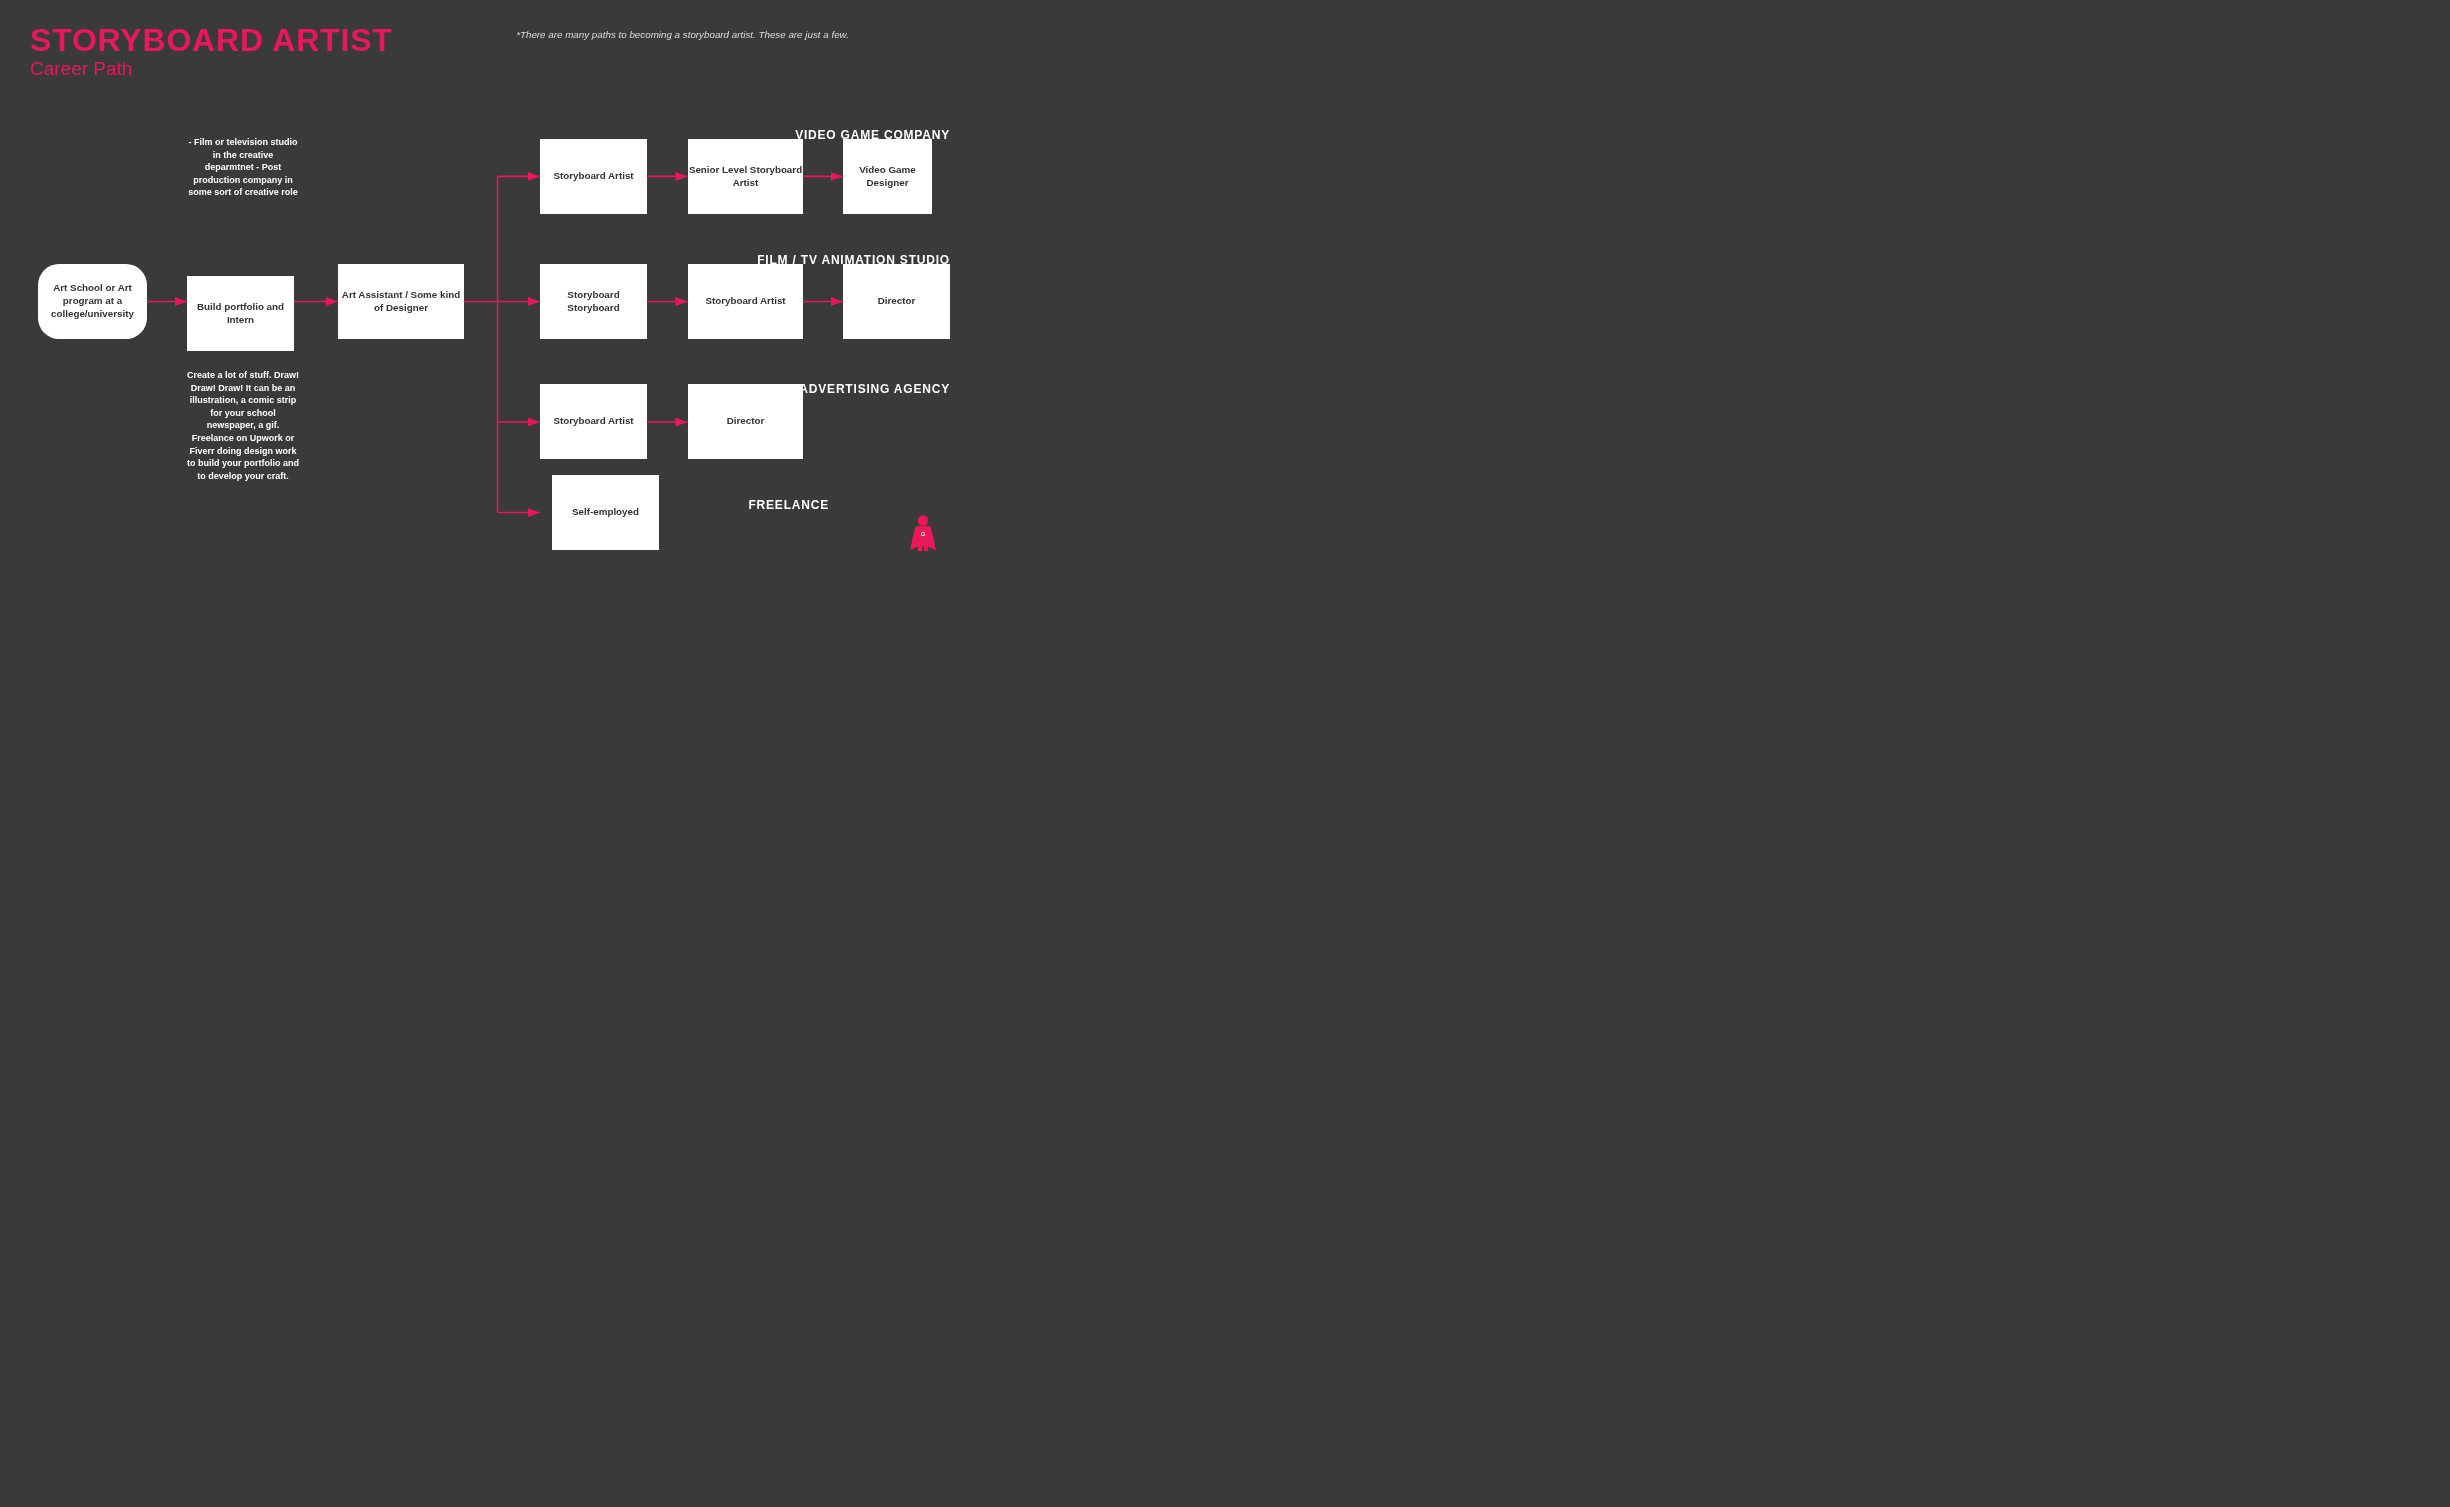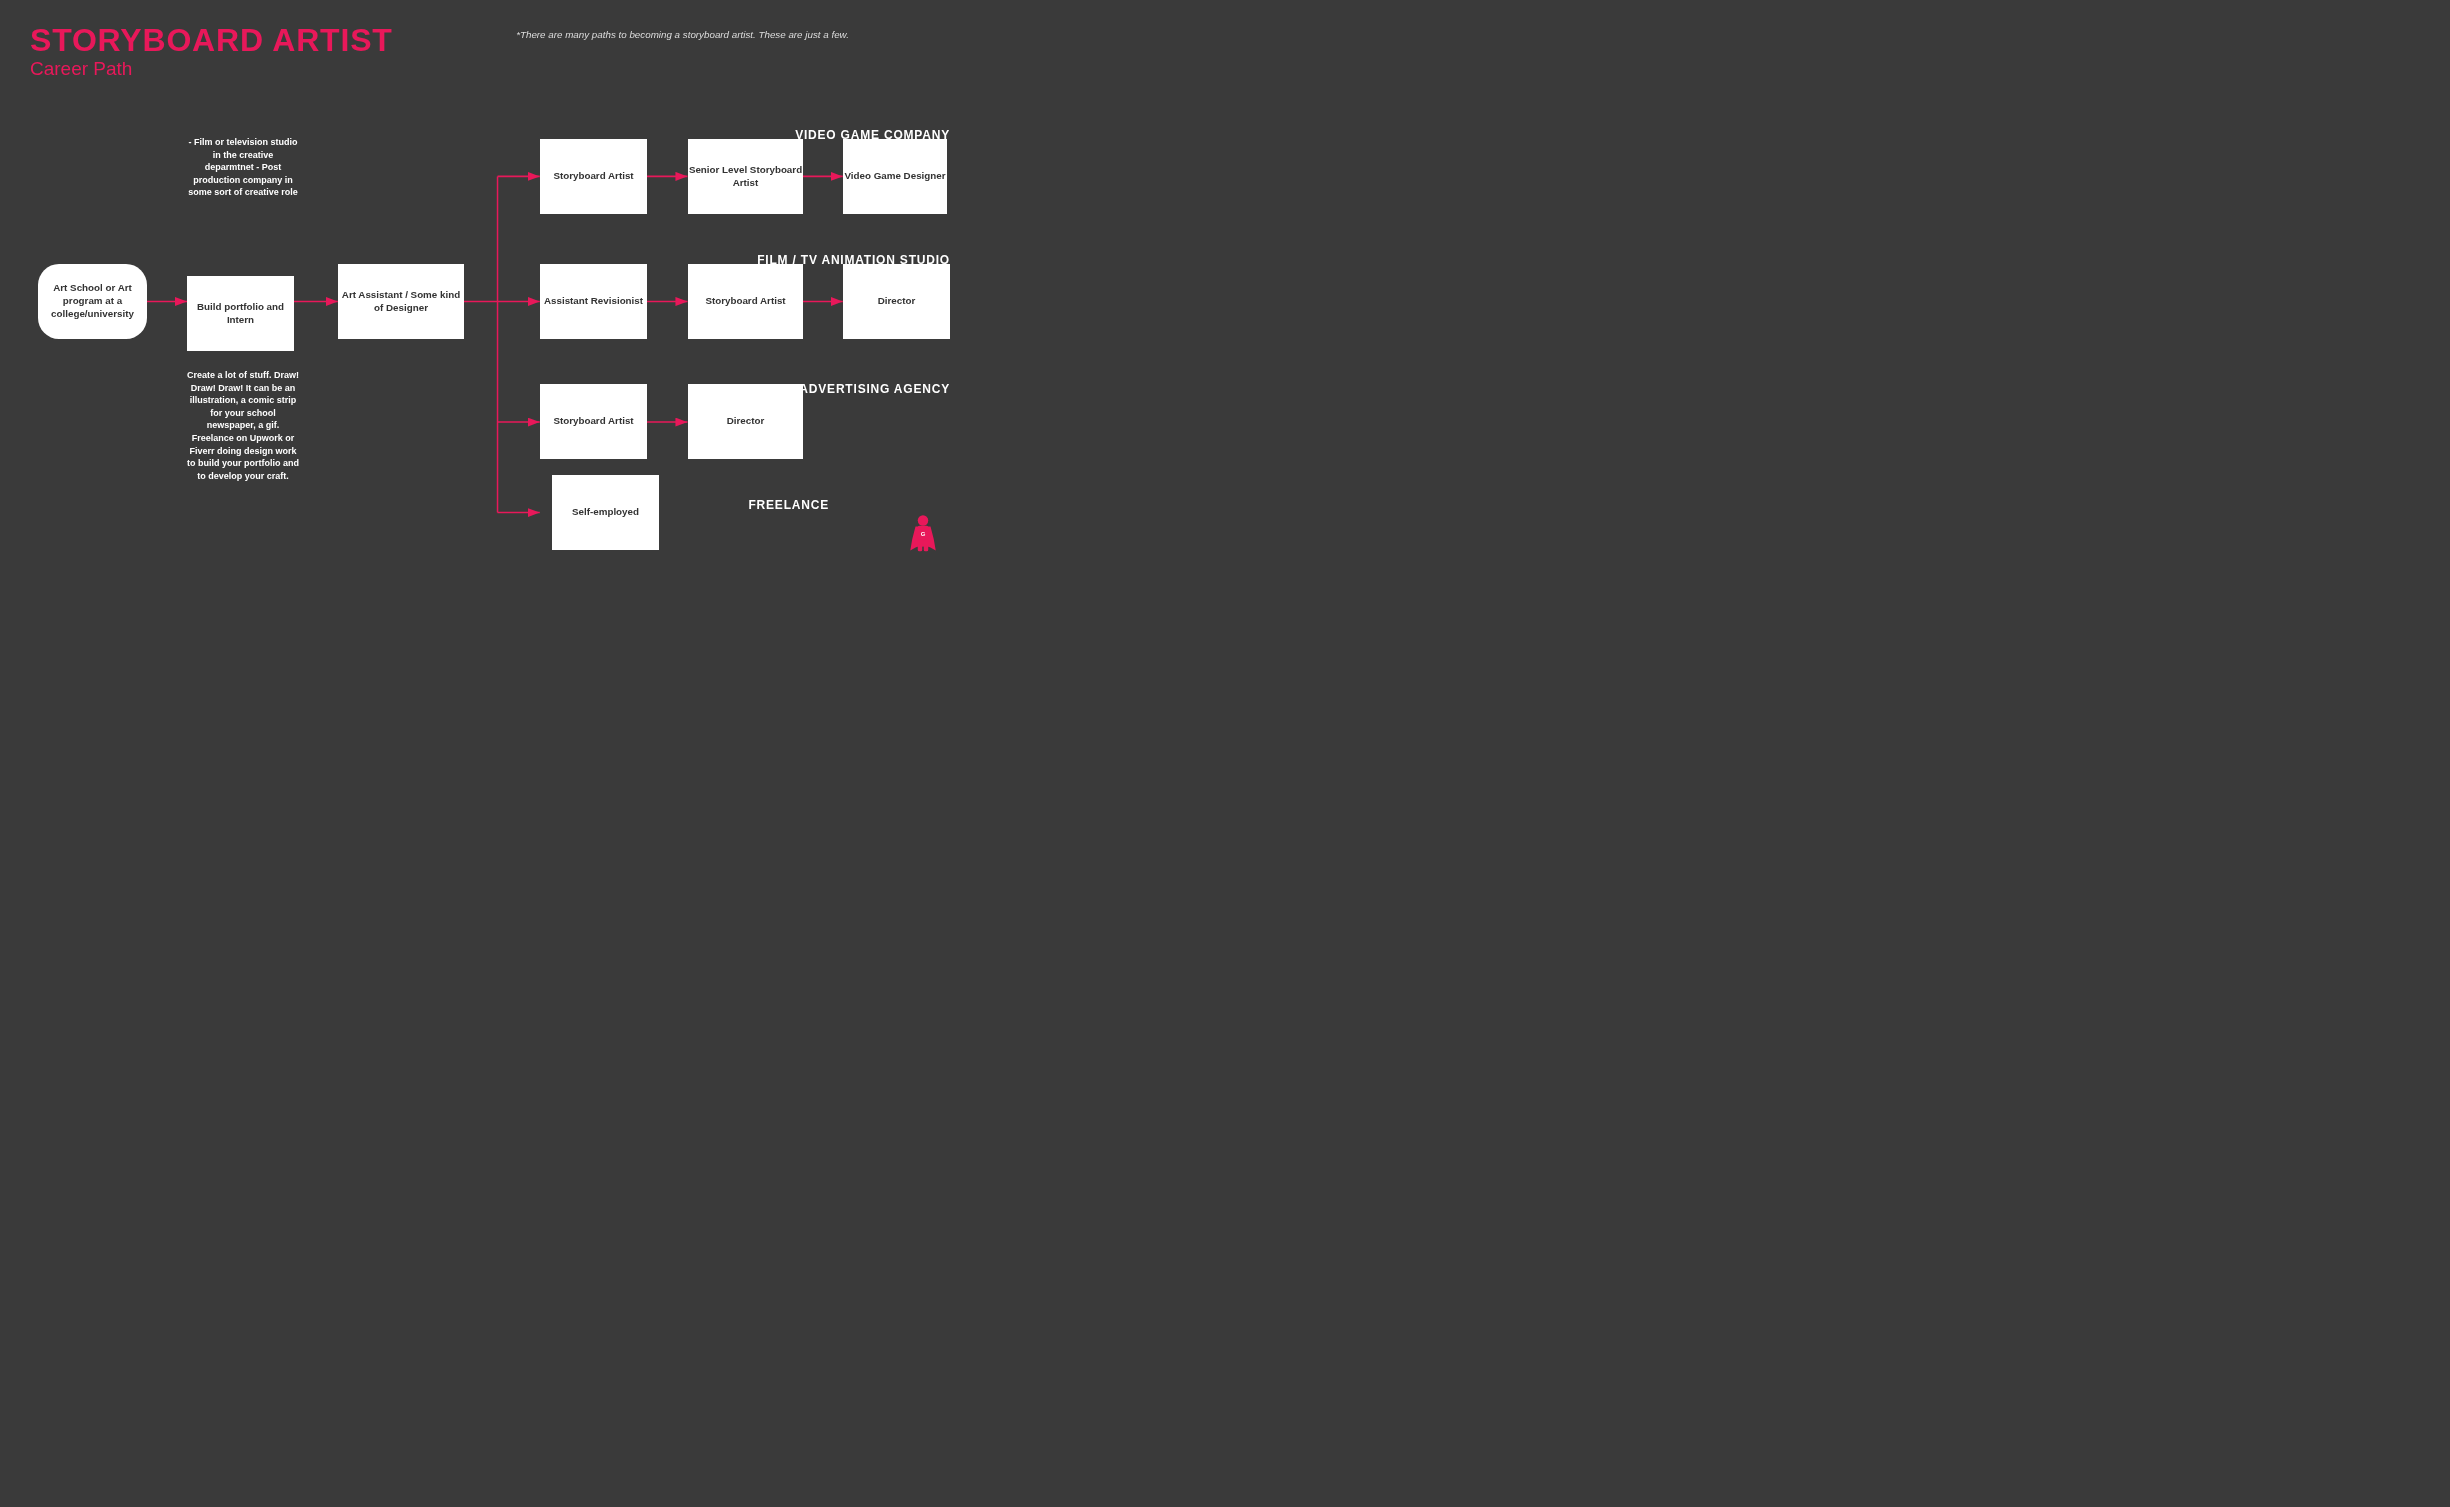--- a/index.html
+++ b/index.html
@@ -181,28 +181,28 @@
   <div class="section-label" style="position:absolute; top:112px; right:30px; width:188px;">VIDEO GAME COMPANY</div>
 
   <div class="box" style="left:540px; top:139px; width:107px; height:75px;">
     <span>Storyboard Artist</span>
   </div>
 
   <div class="box" style="left:688px; top:139px; width:115px; height:75px;">
     <span>Senior Level Storyboard Artist</span>
   </div>
 
-  <div class="box" style="left:843px; top:139px; width:104px; height:75px;">
+  <div class="box" style="left:843px; top:139px; width:89px; height:75px;">
     <span>Video Game Designer</span>
   </div>
 
   <div class="section-label" style="position:absolute; top:237px; right:30px; width:226px;">FILM / TV ANIMATION STUDIO</div>
 
   <div class="box" style="left:540px; top:264px; width:107px; height:75px;">
-    <span>Assistant Revisionist</span>
+    <span>Storyboard Storyboard</span>
   </div>
 
   <div class="box" style="left:688px; top:264px; width:115px; height:75px;">
     <span>Storyboard Artist</span>
   </div>
 
   <div class="box" style="left:843px; top:264px; width:107px; height:75px;">
     <span>Director</span>
   </div>
 

